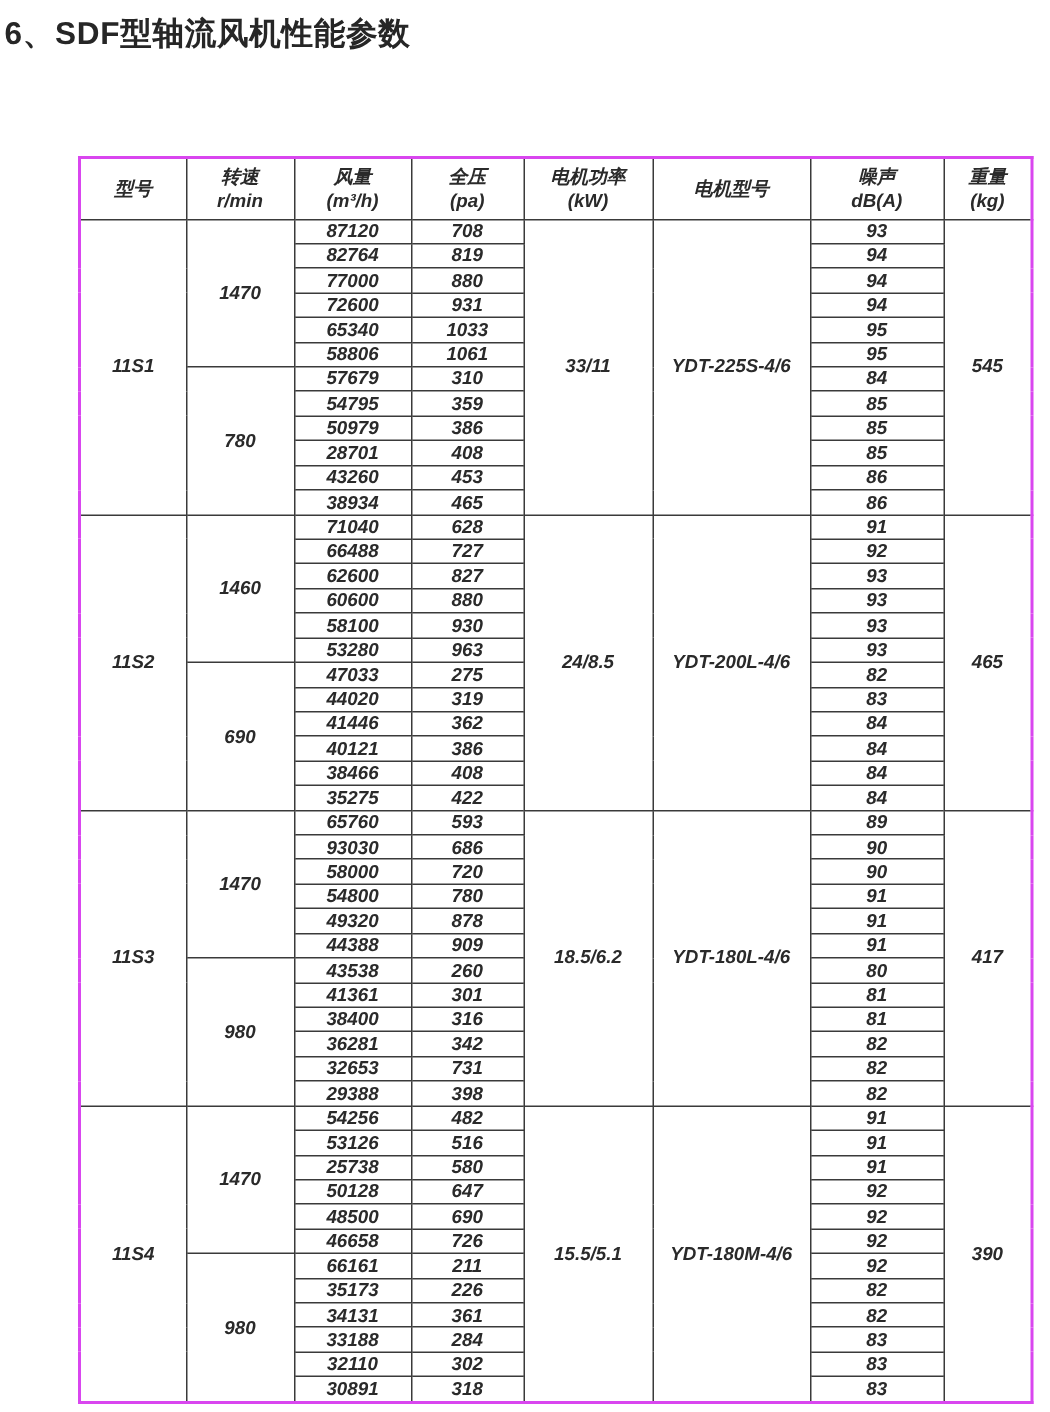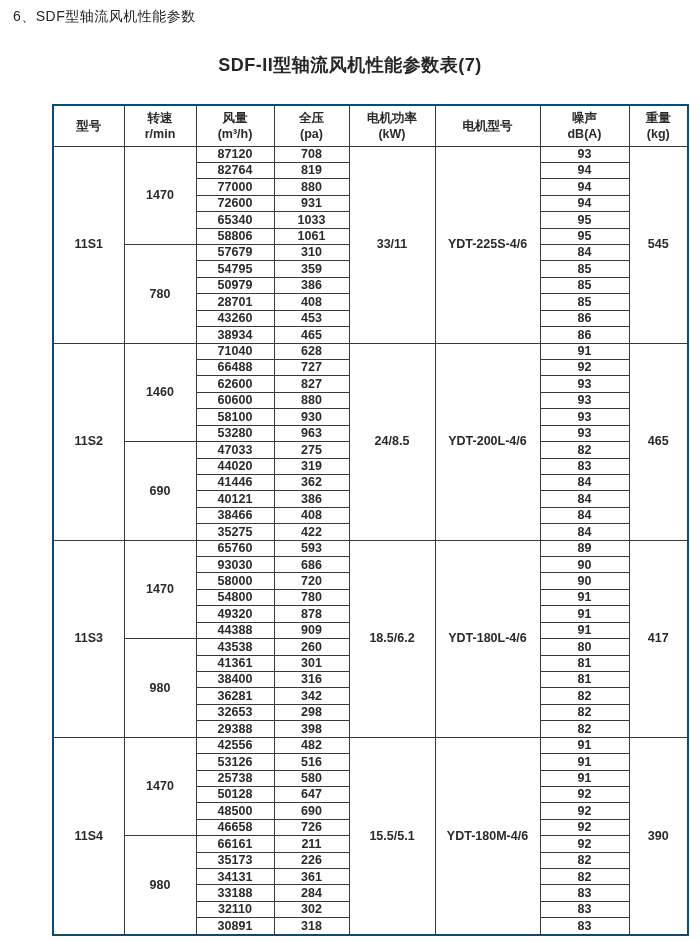--- a/index.html
+++ b/index.html
@@ -8,24 +8,24 @@
     position: relative;
     width: 700px;
     height: 941px;
     background: #ffffff;
     font-family: "Liberation Sans", "DejaVu Sans", sans-serif;
     color: #262626;
     overflow: hidden;
   }
   .page-title {
     position: absolute;
-    left: 13px;
+    left: 3px;
     top: 8px;
-    font-size: 14px;
-    font-weight: 400;
+    font-size: 21px;
+    font-weight: 700;
     letter-spacing: 0.5px;
     white-space: nowrap;
   }
   .table-title {
     position: absolute;
     left: 0;
     width: 100%;
     top: 53px;
     text-align: center;
     font-size: 18px;
@@ -43,33 +43,32 @@
   }
   .perf th, .perf td {
     border: 1.5px solid #3a3a3a;
     padding: 0;
     text-align: center;
     vertical-align: middle;
     font-weight: 700;
     color: #2a2a2a;
     overflow: hidden;
   }
-  .perf { border: 2px solid #0c4a6e; }
+  .perf { border: 2px solid #d946ef; font-style: italic; }
   .perf thead tr { height: 41px; }
   .perf th { font-size: 12.5px; line-height: 1.3; }
   .perf td { font-size: 12.5px; line-height: 1; }
 </style>
 </head>
 <body>
 
 <div class="page">
 
   <div class="page-title">6、SDF型轴流风机性能参数</div>
 
-  <div class="table-title">SDF-II型轴流风机性能参数表(7)</div>
 
   <table class="perf">
     <colgroup>
         <col style="width: 71px;">
         <col style="width: 72px;">
         <col style="width: 78px;">
         <col style="width: 75px;">
         <col style="width: 86px;">
         <col style="width: 105px;">
         <col style="width: 89px;">
@@ -271,32 +270,32 @@
           <td>316</td>
           <td>81</td>
         </tr>
         <tr>
           <td>36281</td>
           <td>342</td>
           <td>82</td>
         </tr>
         <tr>
           <td>32653</td>
-          <td>298</td>
+          <td>731</td>
           <td>82</td>
         </tr>
         <tr>
           <td>29388</td>
           <td>398</td>
           <td>82</td>
         </tr>
         <tr>
           <td rowspan="12">11S4</td>
           <td rowspan="6">1470</td>
-          <td>42556</td>
+          <td>54256</td>
           <td>482</td>
           <td rowspan="12">15.5/5.1</td>
           <td rowspan="12">YDT-180M-4/6</td>
           <td>91</td>
           <td rowspan="12">390</td>
         </tr>
         <tr>
           <td>53126</td>
           <td>516</td>
           <td>91</td>

